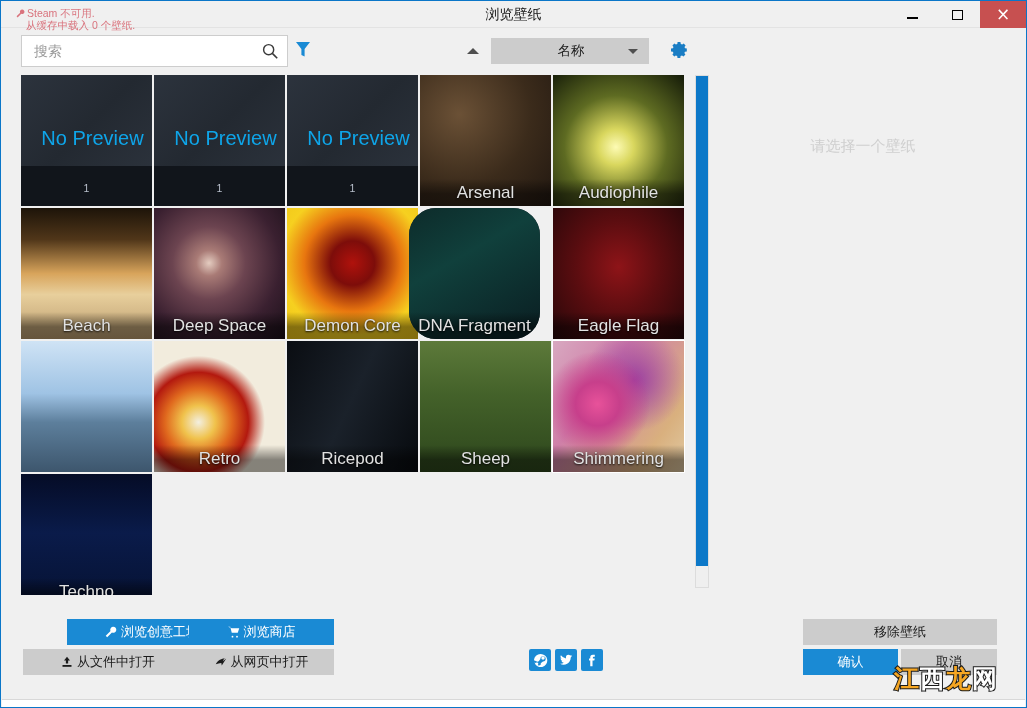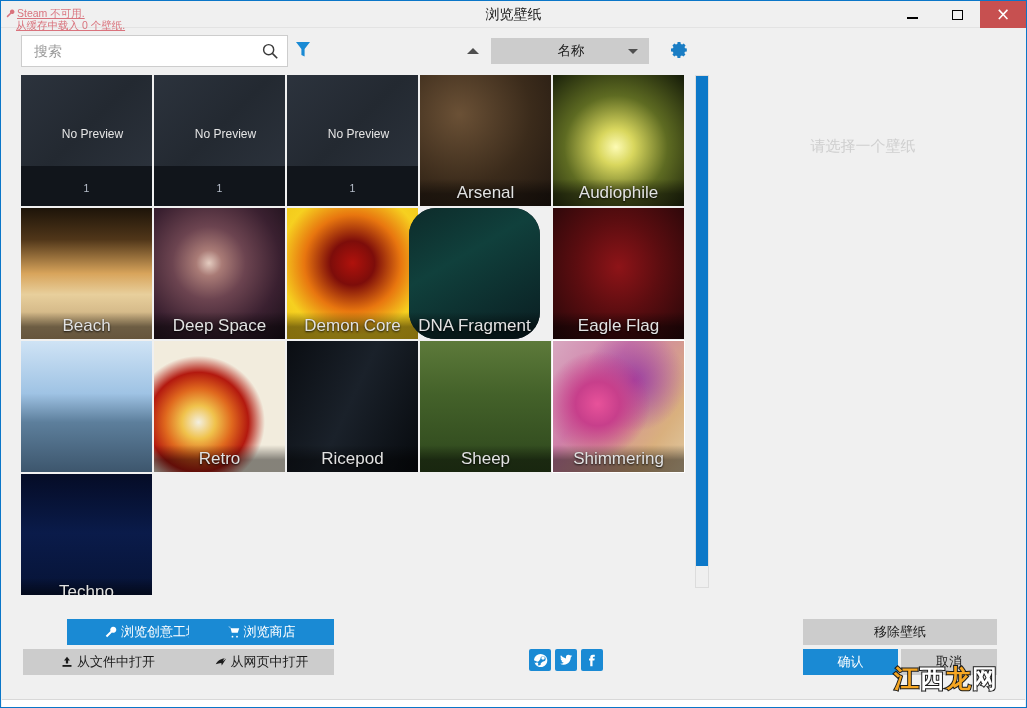--- a/index.html
+++ b/index.html
@@ -45,25 +45,24 @@
   #btn-close { right: 0; width: 46px; background: #c75050; }
   .min-glyph { width: 11px; height: 2px; background: #000; margin-top: 6px; }
   .max-glyph { width: 11px; height: 10px; border: 1.5px solid #000; }
   .close-glyph {
     color: #fff; font-size: 17px; line-height: 17px;
     font-family: "DejaVu Sans", sans-serif;
   }
 
   
   #steam-warning {
-    position: absolute; left: 5px; top: 6px;
+    position: absolute; left: 15px; top: 6px;
     font-size: 10.5px; color: #d9737d;
     line-height: 12px;
     white-space: nowrap;
-    text-decoration: underline;
   }
   #steam-warning .line2 { padding-left: 10px; }
   .wrench-mini {
     display: inline-block; width: 9px; height: 9px;
     vertical-align: -1px; margin-right: 2px;
   }
 
   
   #toolbar {
     position: absolute; left: 0; top: 30px;
@@ -152,21 +151,21 @@
     height: 27px; line-height: 27px;
     text-align: center;
     font-size: 17px;
     color: #e2e2e2;
     text-shadow: 0 1px 2px rgba(0,0,0,.85);
     background: linear-gradient(to bottom, rgba(0,0,0,0) 0%, rgba(0,0,0,.45) 55%);
   }
   .noprev-title {
     position: absolute; left: 0; right: 0; top: 52px;
     text-align: center;
-    font-size: 12px; color: #e5e5e5;
+    font-size: 20px; color: #0ea5e9;
     font-weight: 300;
     padding-left: 12px;
   }
   .noprev-band {
     position: absolute; left: 0; right: 0; bottom: 0; height: 40px;
     background: #11151b;
   }
   .noprev-count {
     position: absolute; left: 0; right: 0; bottom: 12px;
     text-align: center; font-size: 10.5px; color: #b9c0cc;

